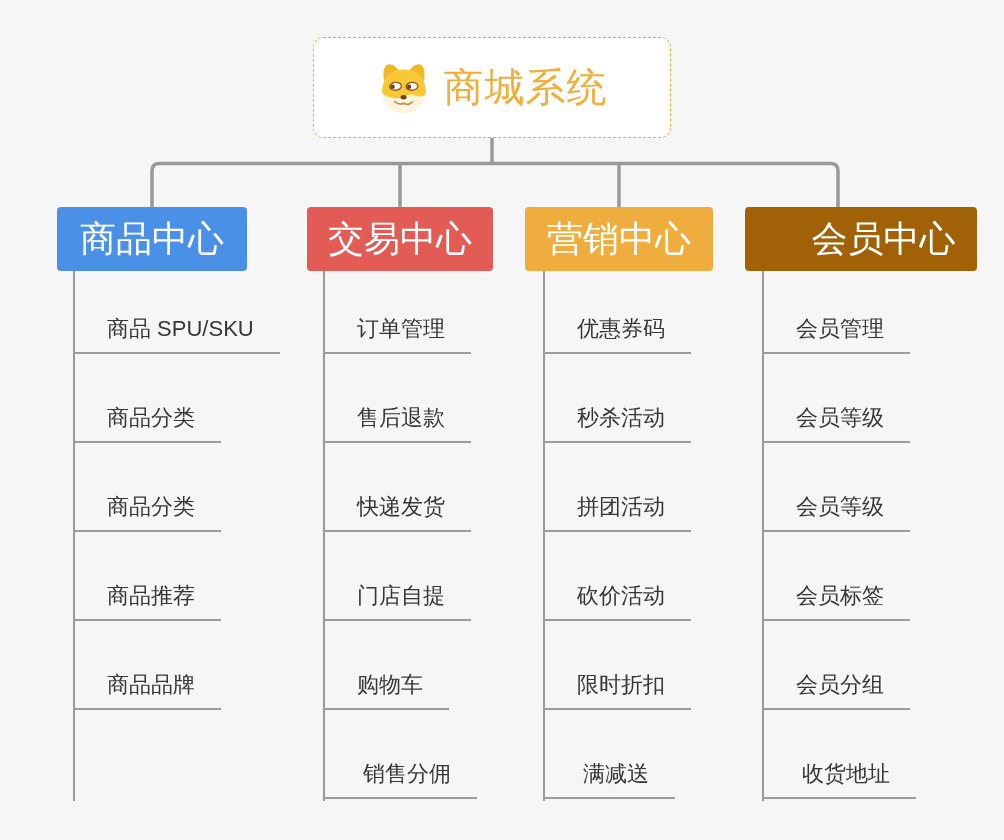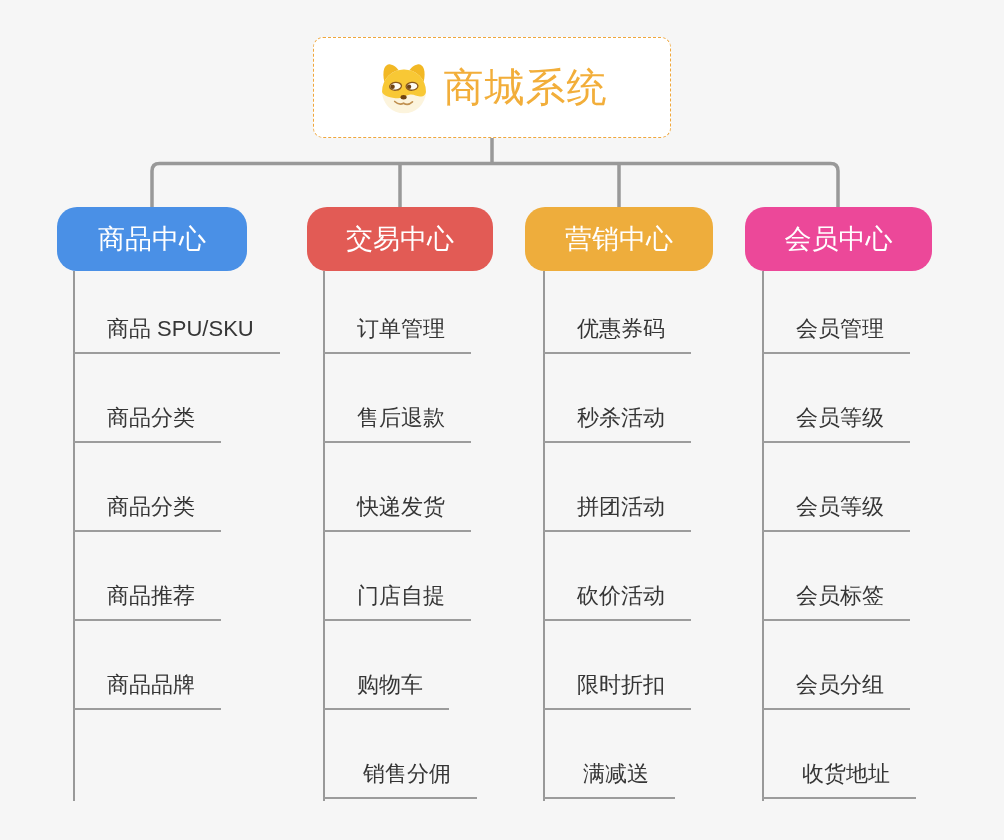--- a/index.html
+++ b/index.html
@@ -25,23 +25,23 @@
   .root-title{
     font-size:40px;
     color:#f2ae3a;
     letter-spacing:1px;
     white-space:nowrap;
   }
 
   
   .branch-box{
     position:absolute;top:207px;height:64px;
-    border-radius:20px;
+    border-radius:4px;
     display:flex;align-items:center;justify-content:center;
-    color:#ffffff;font-size:27px;
+    color:#ffffff;font-size:36px;
     white-space:nowrap;
     cursor:pointer;
   }
   .b0{left:57px;width:190px;}
   .b1{left:307px;width:186px;}
   .b2{left:525px;width:188px;}
   .b3{left:745px;width:187px;}
 
   
   .column{position:absolute;top:271px;width:260px;height:532px;}
@@ -107,21 +107,21 @@
 
   <div class="branch-box b0" style="background-color: rgb(74, 144, 230);">
     <span>商品中心</span>
   </div>
   <div class="branch-box b1" style="background-color: rgb(226, 91, 85);">
     <span>交易中心</span>
   </div>
   <div class="branch-box b2" style="background-color: rgb(238, 173, 60); text-align: right;">
     <span>营销中心</span>
   </div>
-  <div class="branch-box b3" style="background-color: #ec4899;">
+  <div class="branch-box b3" style="background-color: #a16207; padding-left: 45px;">
     <span>会员中心</span>
   </div>
 
   <div class="column c0">
     <div class="leaf">商品 SPU/SKU</div>
     <div class="leaf">商品分类</div>
     <div class="leaf">商品分类</div>
     <div class="leaf">商品推荐</div>
     <div class="leaf">商品品牌</div>
   </div>

